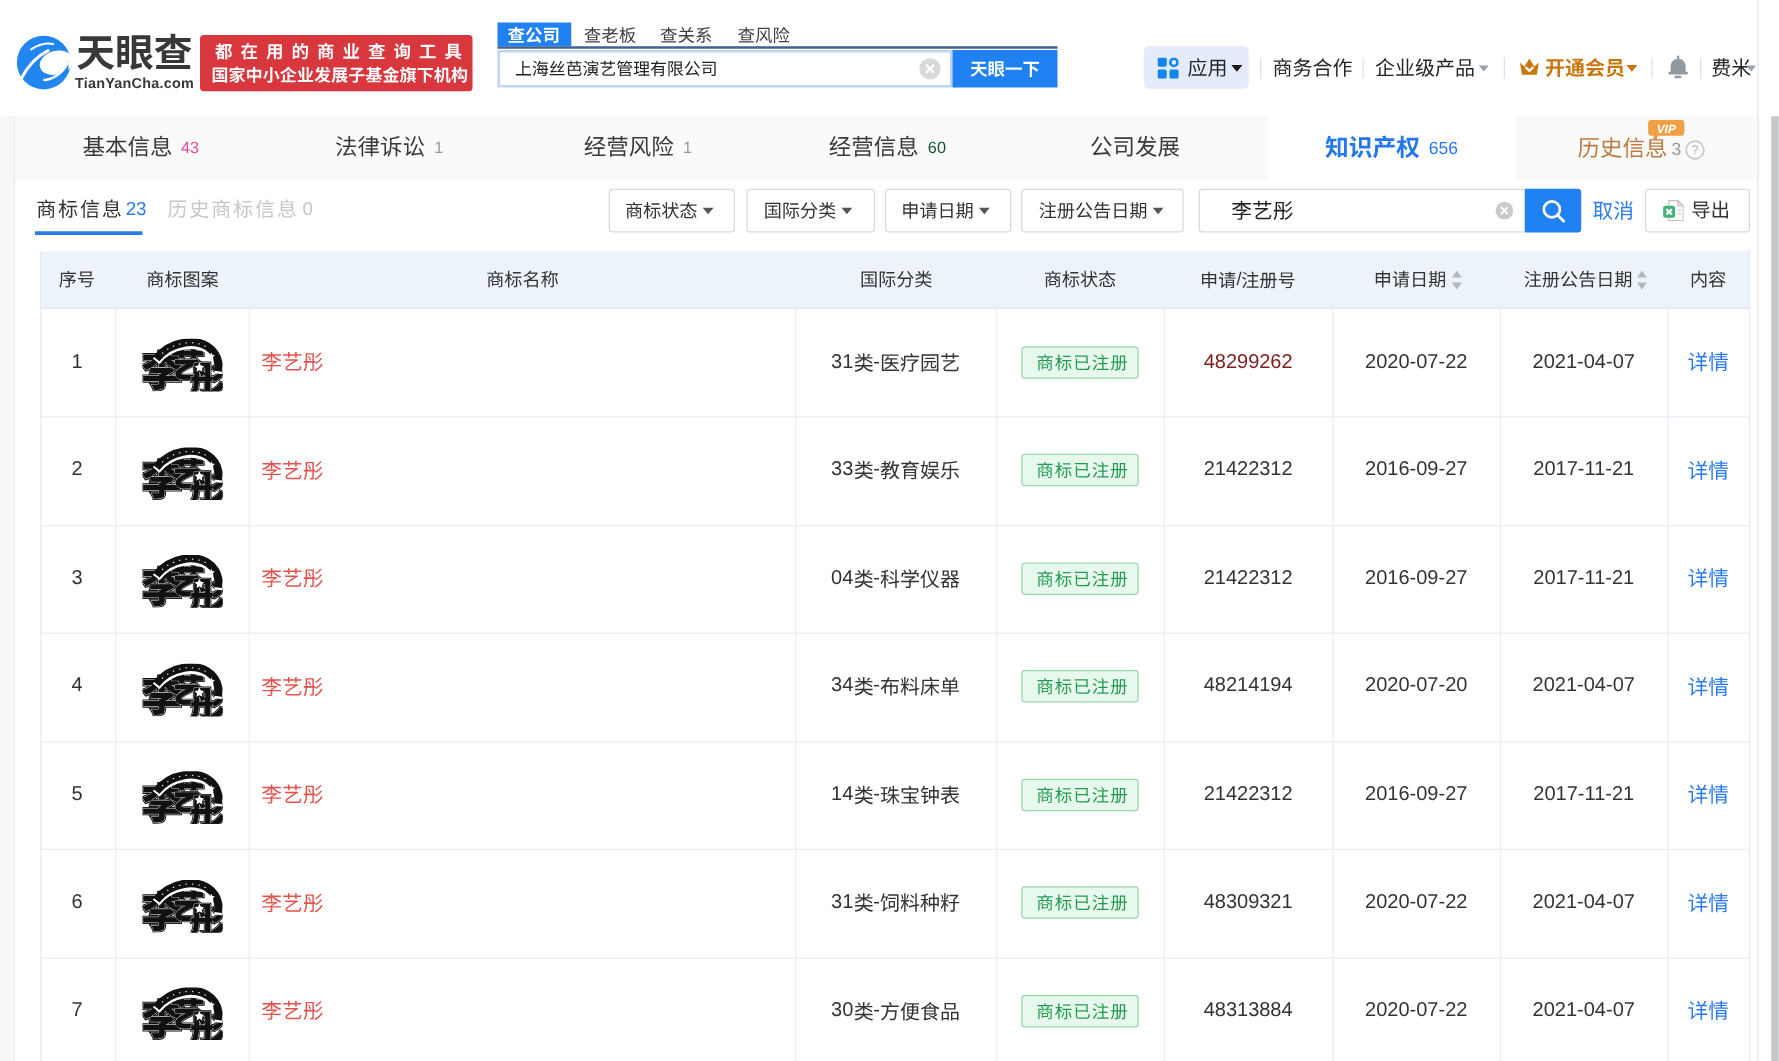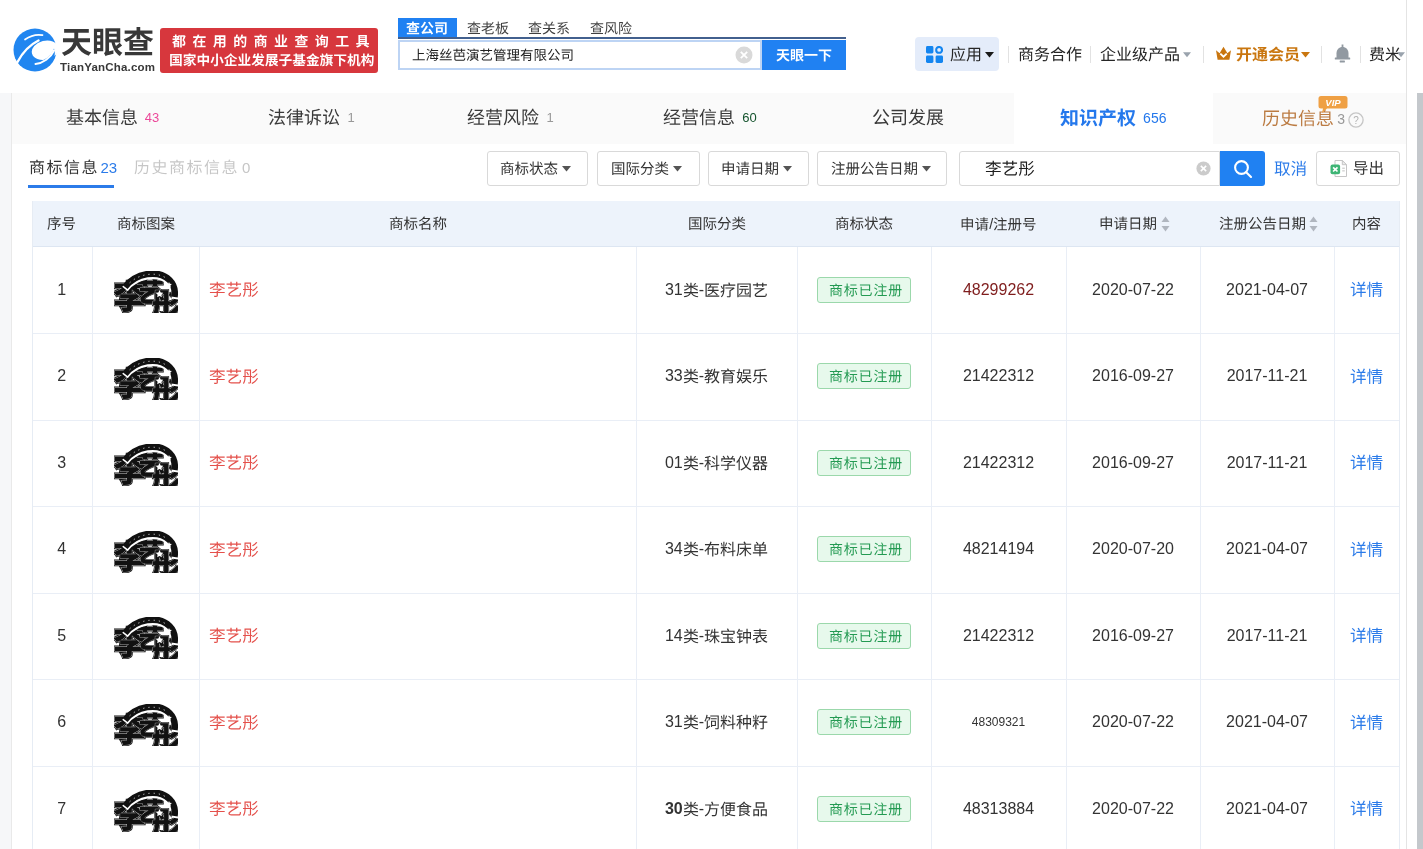--- a/index.html
+++ b/index.html
@@ -729,21 +729,21 @@
       <use href="#seal"></use>
     </svg></div>
 <div style="position:absolute;font-size:0;line-height:0;left:209.0px;top:454.2px">
     <svg style="display:block" width="49.80" height="16.6" viewBox="0 -880 3000 1000" fill="#e4504b">
       <use href="#r674e" x="0"></use>
       <use href="#r827a" x="1000"></use>
       <use href="#r5f64" x="2000"></use>
     </svg>
   </div>
 <div style="position:absolute;font-size:0;line-height:0;left:664.9px;top:462.8px;transform:translateY(-50%);display:flex;align-items:center">
-    <span style="font-size:16px;font-weight:normal;color:#333333;line-height:16px;white-space:pre">01</span>
+    <span style="font-size:16px;font-weight:normal;color:#333333;line-height:16px;white-space:pre">04</span>
     <svg style="display:block" width="16.00" height="16" viewBox="0 -880 1000 1000" fill="#333333">
       <use href="#r7c7b" x="0"></use>
     </svg>
     <span style="font-size:16px;font-weight:normal;color:#333333;line-height:16px;white-space:pre">-</span>
     <svg style="display:block" width="64.00" height="16" viewBox="0 -880 4000 1000" fill="#333333">
       <use href="#r79d1" x="0"></use>
       <use href="#r5b66" x="1000"></use>
       <use href="#r4eea" x="2000"></use>
       <use href="#r5668" x="3000"></use>
     </svg>
@@ -880,42 +880,42 @@
 <div style="position:absolute;font-size:0;line-height:0;left:817px;top:709.3px;width:94px;height:26px;background:#e7f9ec;border:1px solid #9bd8ab;border-radius:3px;box-sizing:border-box"></div>
 <div style="position:absolute;font-size:0;line-height:0;left:829.0px;top:715.0px">
     <svg style="display:block" width="73.19" height="14" viewBox="0 -880 5228 1000" fill="#239a52">
       <use href="#r5546" x="0"></use>
       <use href="#r6807" x="1057"></use>
       <use href="#r5df2" x="2114"></use>
       <use href="#r6ce8" x="3171"></use>
       <use href="#r518c" x="4228"></use>
     </svg>
   </div>
-<div style="position:absolute;left:998.5px;top:714.3px;transform:translateX(-50%);font-size:12px;color:#333333;line-height:16px">48309321</div>
+<div style="position:absolute;left:998.5px;top:714.3px;transform:translateX(-50%);font-size:16px;color:#333333;line-height:16px">48309321</div>
 <div style="position:absolute;left:1133px;top:714.3px;transform:translateX(-50%);font-size:16px;color:#333333;line-height:16px">2020-07-22</div>
 <div style="position:absolute;left:1267px;top:714.3px;transform:translateX(-50%);font-size:16px;color:#333333;line-height:16px">2021-04-07</div>
 <div style="position:absolute;font-size:0;line-height:0;left:1350.1px;top:713.7px">
     <svg style="display:block" width="33.20" height="16.6" viewBox="0 -880 2000 1000" fill="#2b7be9">
       <use href="#r8be6" x="0"></use>
       <use href="#r60c5" x="1000"></use>
     </svg>
   </div>
 <div style="position:absolute;left:56.7px;top:800.8px;width:10px;text-align:center;font-size:16px;color:#333333;line-height:16px">7</div>
 <div style="position:absolute;font-size:0;line-height:0;left:114px;top:790.3px"><svg width="64" height="42">
       <use href="#seal"></use>
     </svg></div>
 <div style="position:absolute;font-size:0;line-height:0;left:209.0px;top:800.2px">
     <svg style="display:block" width="49.80" height="16.6" viewBox="0 -880 3000 1000" fill="#e4504b">
       <use href="#r674e" x="0"></use>
       <use href="#r827a" x="1000"></use>
       <use href="#r5f64" x="2000"></use>
     </svg>
   </div>
 <div style="position:absolute;font-size:0;line-height:0;left:664.9px;top:808.8px;transform:translateY(-50%);display:flex;align-items:center">
-    <span style="font-size:16px;font-weight:bold;color:#333333;line-height:16px;white-space:pre">30</span>
+    <span style="font-size:16px;font-weight:normal;color:#333333;line-height:16px;white-space:pre">30</span>
     <svg style="display:block" width="16.00" height="16" viewBox="0 -880 1000 1000" fill="#333333">
       <use href="#r7c7b" x="0"></use>
     </svg>
     <span style="font-size:16px;font-weight:normal;color:#333333;line-height:16px;white-space:pre">-</span>
     <svg style="display:block" width="64.00" height="16" viewBox="0 -880 4000 1000" fill="#333333">
       <use href="#r65b9" x="0"></use>
       <use href="#r4fbf" x="1000"></use>
       <use href="#r98df" x="2000"></use>
       <use href="#r54c1" x="3000"></use>
     </svg>

